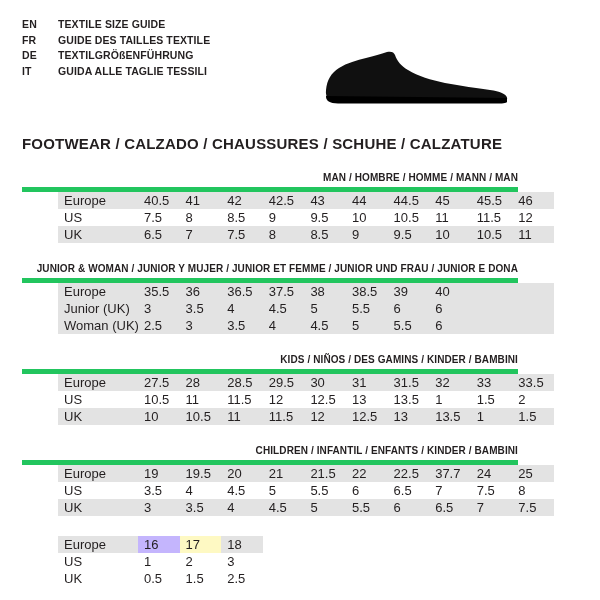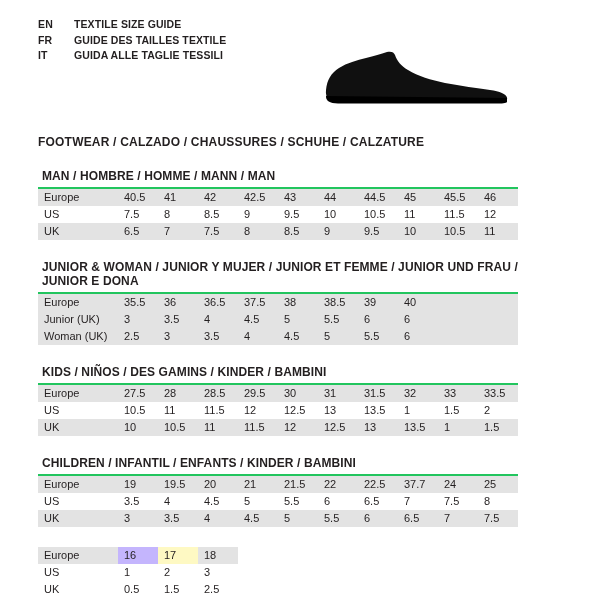--- a/index.html
+++ b/index.html
@@ -12,21 +12,21 @@
     height: 600px;
     font-family: "Liberation Sans", sans-serif;
     color: #231f20;
     -webkit-font-smoothing: antialiased;
   }
   .page {
     position: relative;
     width: 540px;
     height: 600px;
     box-sizing: border-box;
-    padding: 18px 22px 0 38px;
+    padding: 18px 22px 0 22px;
   }
 
   
   .header {
     position: relative;
     height: 105px;
   }
   .lang-table {
     border-collapse: collapse;
     font-size: 10.5px;
@@ -48,43 +48,45 @@
   }
   .shoe-art {
     position: absolute;
     top: 28px;
     right: 6px;
     width: 195px;
     height: 62px;
   }
 
   .section-banner {
-    font-size: 12px;
+    font-size: 15px;
     font-weight: bold;
     letter-spacing: 0.2px;
     margin-top: 12px;
     margin-bottom: 4px;
   }
 
   
   .group {
     margin-top: 20px;
   }
   .group-title {
-    font-size: 12px;
+    font-size: 10px;
     font-weight: bold;
     letter-spacing: 0.1px;
     padding: 0 0 4px 4px;
-    border-bottom: 2px solid #22c55e;
+    border-bottom: 5px solid #22c55e;
+    text-align: right;
   }
   table.sizes {
     border-collapse: collapse;
     width: 100%;
-    font-size: 11px;
+    font-size: 13px;
     table-layout: fixed;
+    margin-left: 36px;
   }
   table.sizes td {
     height: 17px;
     padding: 0 0 0 6px;
     line-height: 17px;
     white-space: nowrap;
     overflow: hidden;
   }
   table.sizes tr.shaded td {
     background: #e3e3e3;
@@ -104,20 +106,24 @@
   <div class="header">
     <table class="lang-table">
       <tbody>
         <tr>
           <td class="lang-code">EN</td>
           <td class="lang-title">TEXTILE SIZE GUIDE</td>
         </tr>
         <tr>
           <td class="lang-code">FR</td>
           <td class="lang-title">GUIDE DES TAILLES TEXTILE</td>
+        </tr>
+        <tr>
+          <td class="lang-code">DE</td>
+          <td class="lang-title">TEXTILGRÖßENFÜHRUNG</td>
         </tr>
         <tr>
           <td class="lang-code">IT</td>
           <td class="lang-title">GUIDA ALLE TAGLIE TESSILI</td>
         </tr>
       </tbody>
     </table>
 
     <svg class="shoe-art" viewBox="0 0 195 62">
       <path d="M9 44 C10 34 14 27 22 22 C30 17 40 14 49 12 C57 10 64 8 70 6 C74 5 77 6 78 9 C80 15 84 20 91 24 C101 30 114 34 128 37 C144 40 160 42 173 44 C183 45.5 189 48 190 51.5 C191 55 187 57 180 57 L22 57 C13 57 8 52 9 44 Z" fill="#101010"></path>

